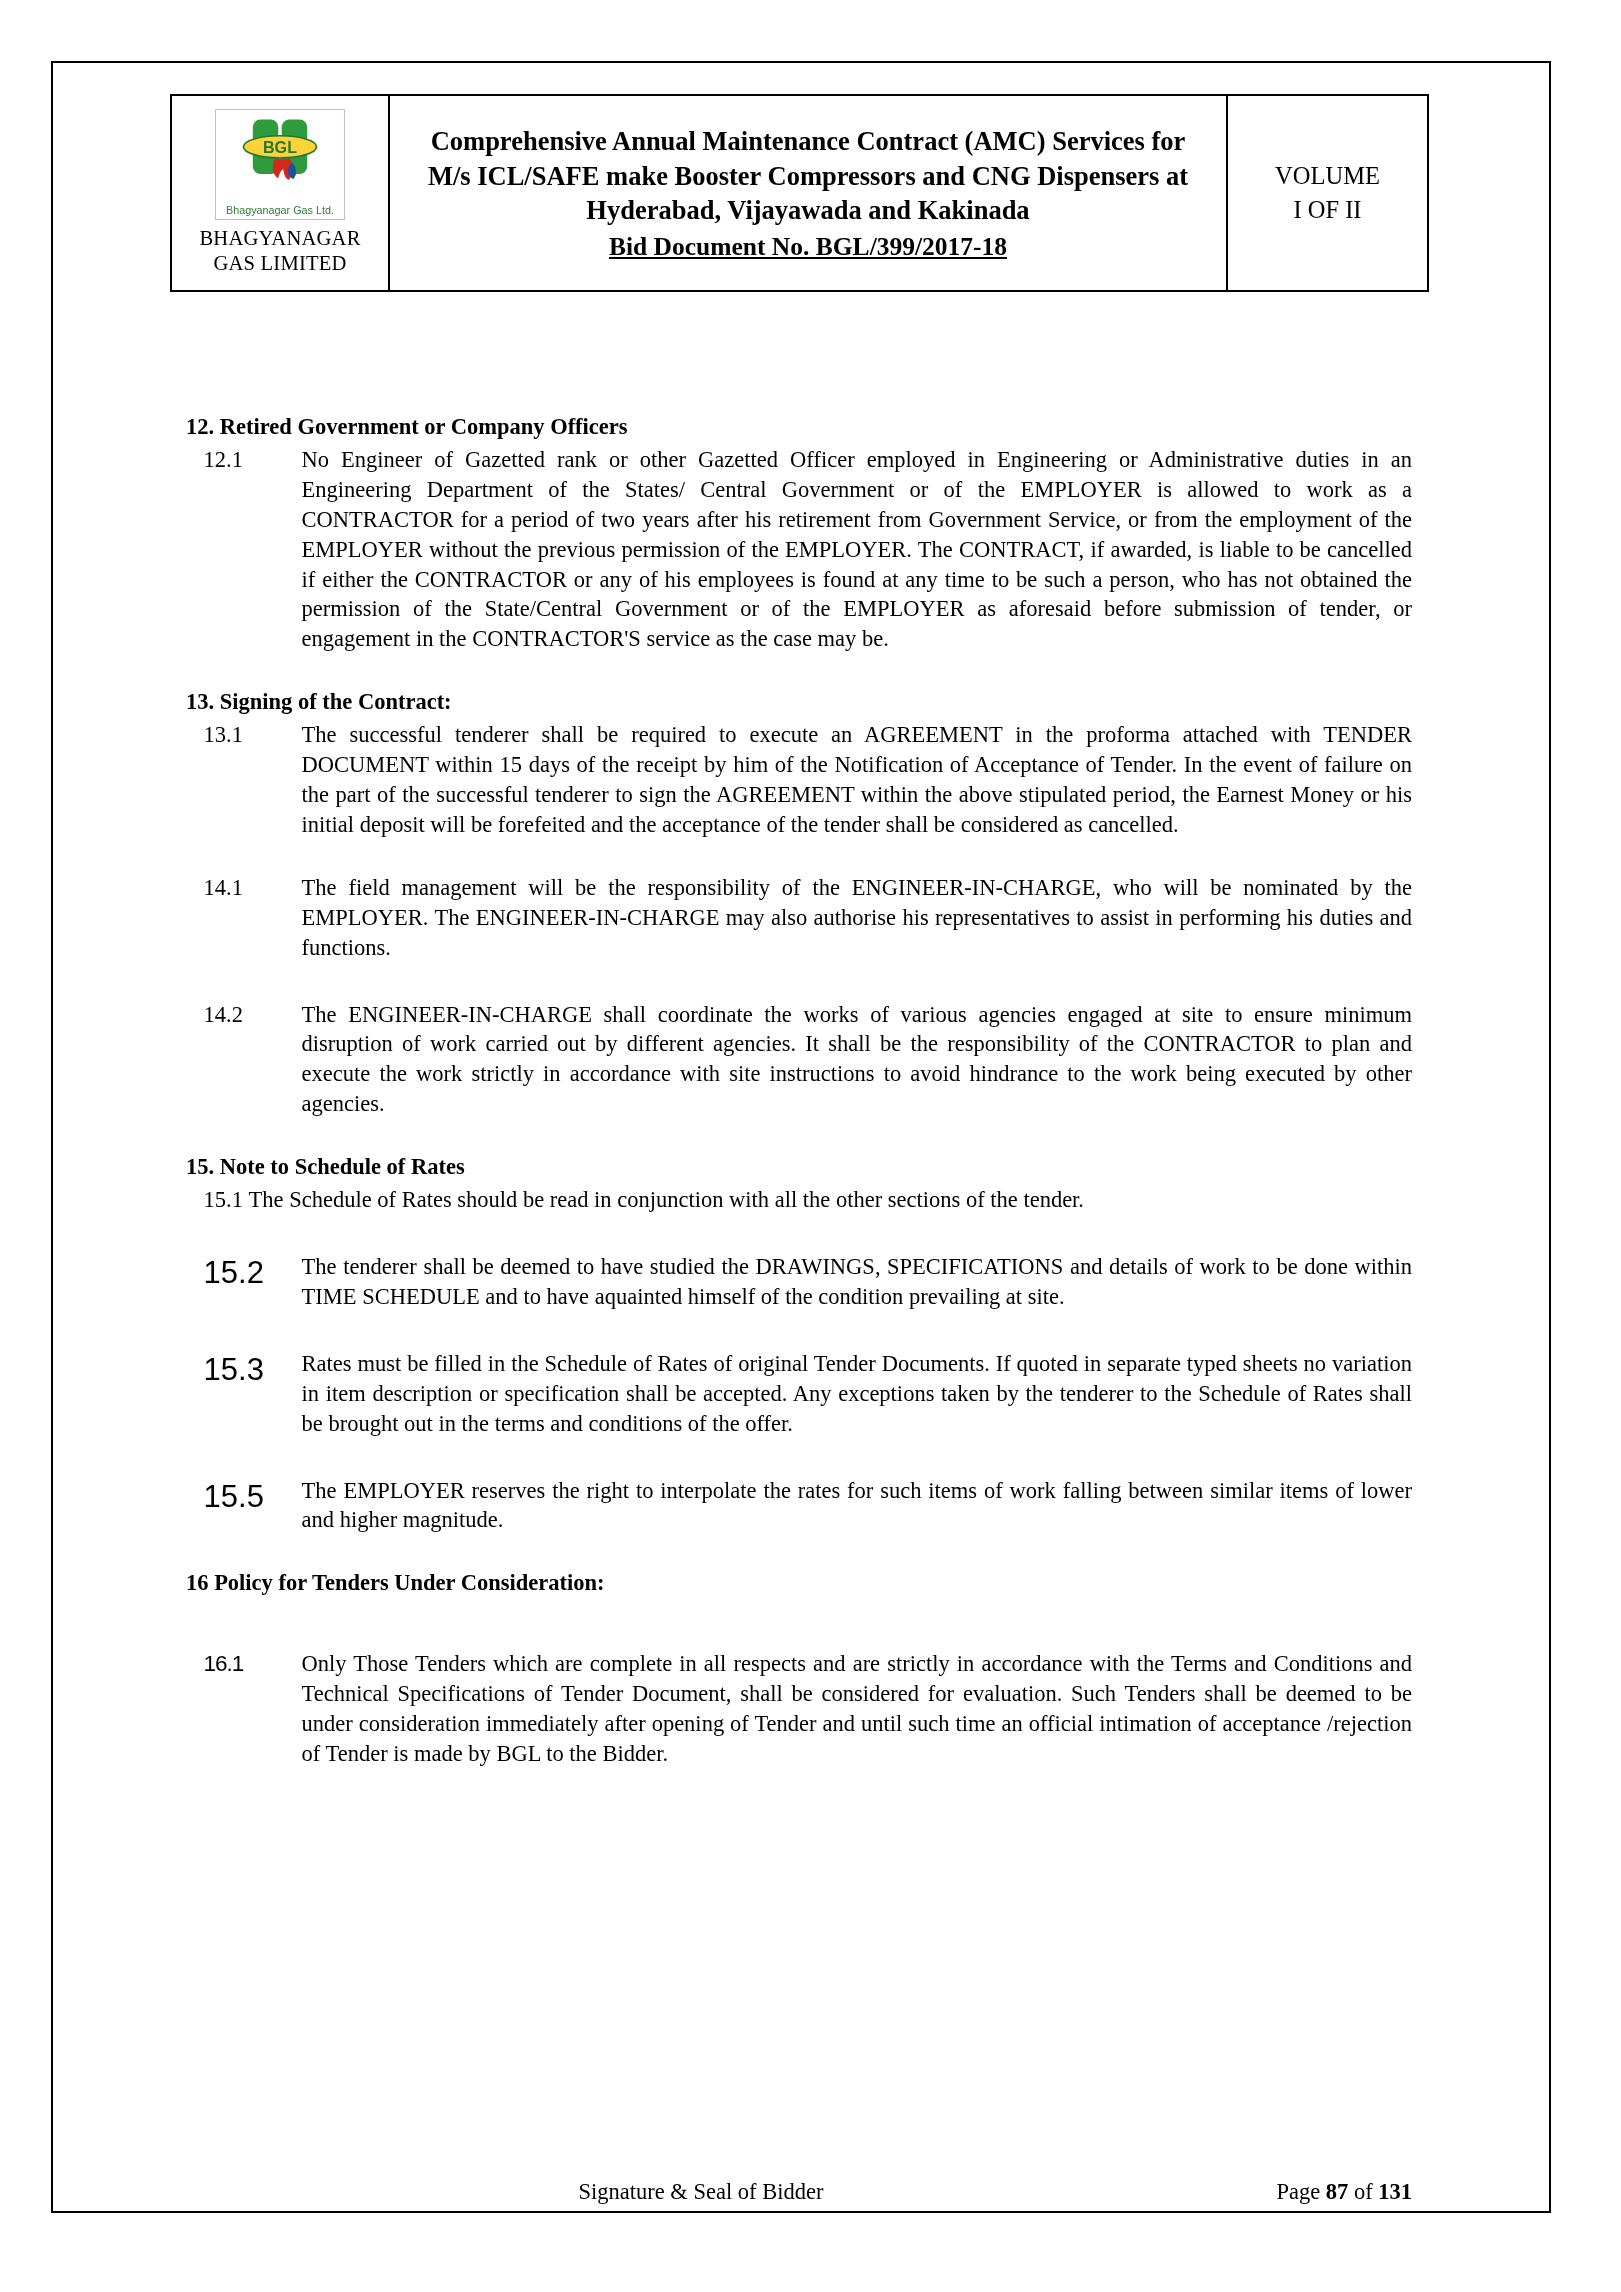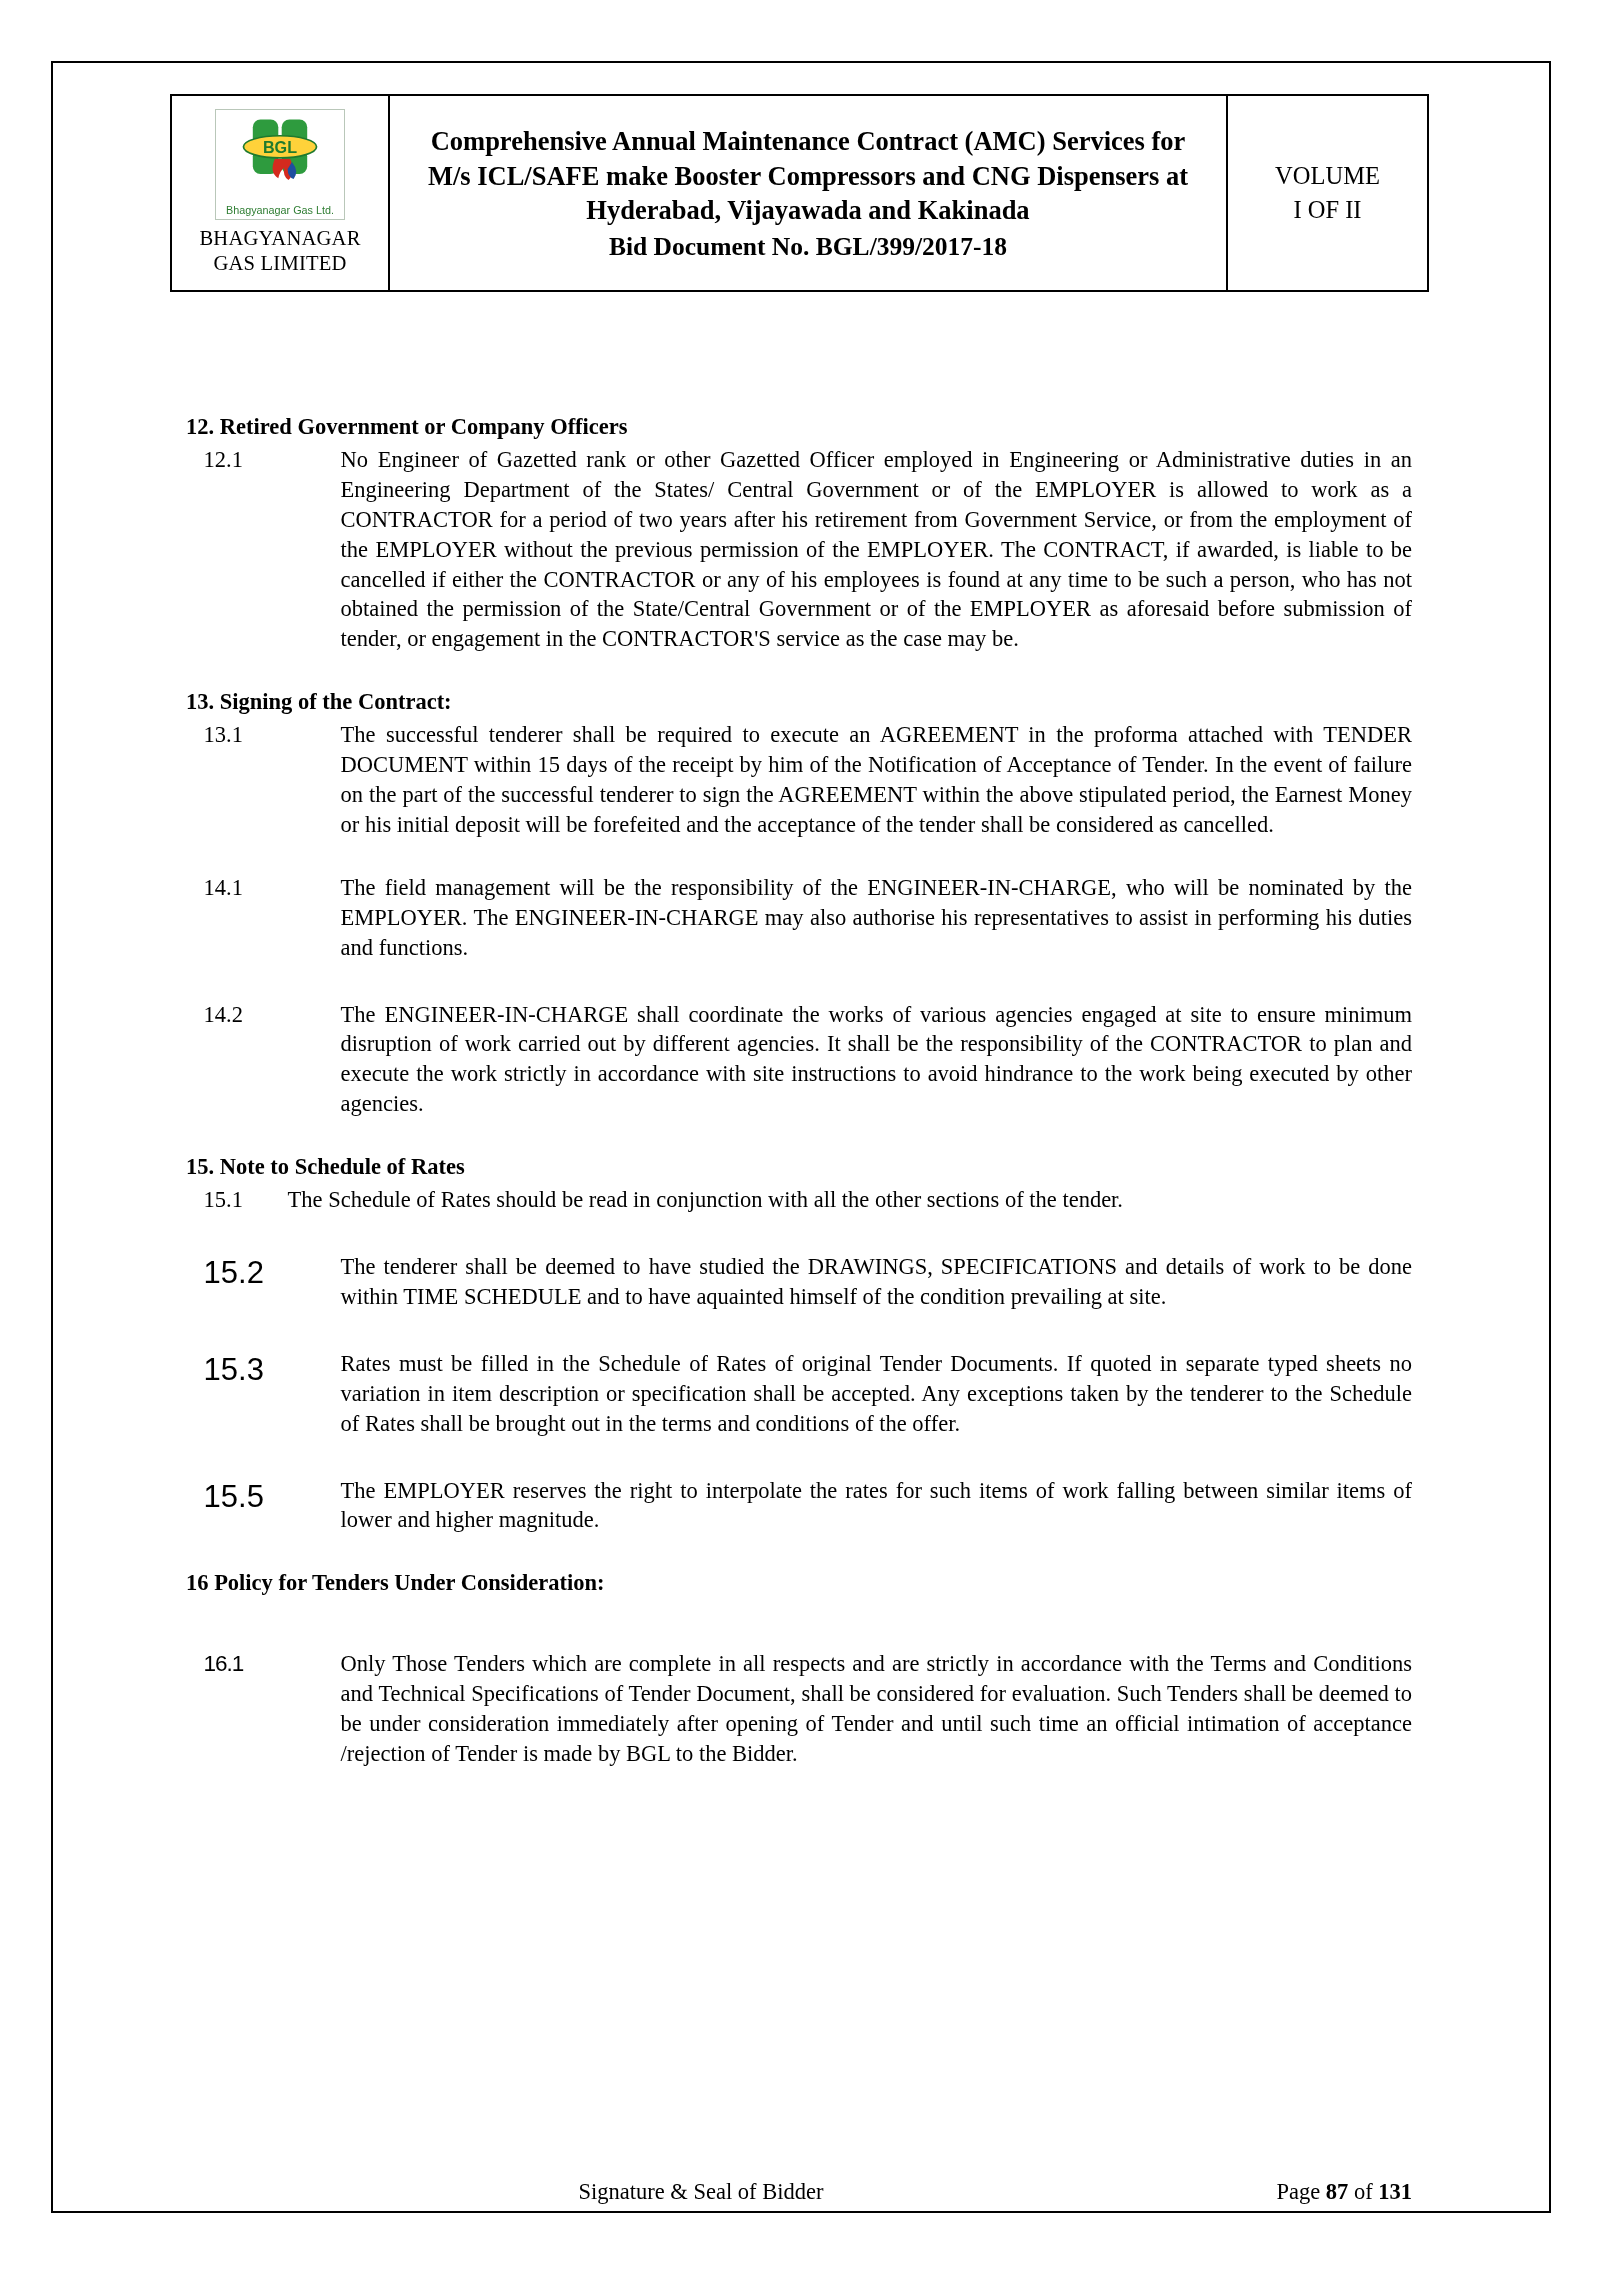--- a/index.html
+++ b/index.html
@@ -23,28 +23,28 @@
     display:inline-block; border:1px solid #b9c7b9; padding:5.9px 9.8px 2.9px 9.8px;
     background:#fff;
   }
   .logo-caption {
     font-family:"Liberation Sans", sans-serif; font-size:10.8px; color:#2e7d32;
     margin-top:2px; white-space:nowrap;
   }
   .org-name { font-size:20.6px; line-height:1.25; margin-top:5.9px; letter-spacing:0.2px; }
   .title-cell { padding:9.8px 25.5px; text-align:center; height:196px; }
   .doc-title { font-weight:bold; font-size:26.5px; line-height:1.3; }
-  .doc-no { font-weight:bold; font-size:25.5px; margin-top:3.9px; }
+  .doc-no { font-weight:bold; font-size:25.5px; margin-top:3.9px;text-decoration:underline; }
   .volume-cell { width:201px; text-align:center; font-size:24.5px; line-height:1.4; }
   
   .body { margin:120px 137px 0 133px; font-size:22.5px; line-height:1.33; }
   .section { margin-top:0; }
   .section + .section { margin-top:33px; }
   .sec-heading { font-weight:bold; margin-bottom:2.9px; }
-  .item { display:flex; padding-left:17.6px; margin-top:0;gap:39px; }
+  .item { display:flex; padding-left:17.6px; margin-top:0; }
   .item .num { width:98px; flex:0 0 auto; }
   .item .txt { flex:1 1 auto; text-align:justify; }
   .item.gap { margin-top:37px; }
   .item.tight .num { width:45px; }
   .item.tight .txt { text-align:left; }
   .alt-num .num {
     font-family:"Liberation Sans", sans-serif; font-size:31px;
   }
   .alt-num.cond .num { font-family:"Liberation Sans", sans-serif; font-size:22.5px; letter-spacing:-1px; }
   .item16 { margin-top:51px; }

